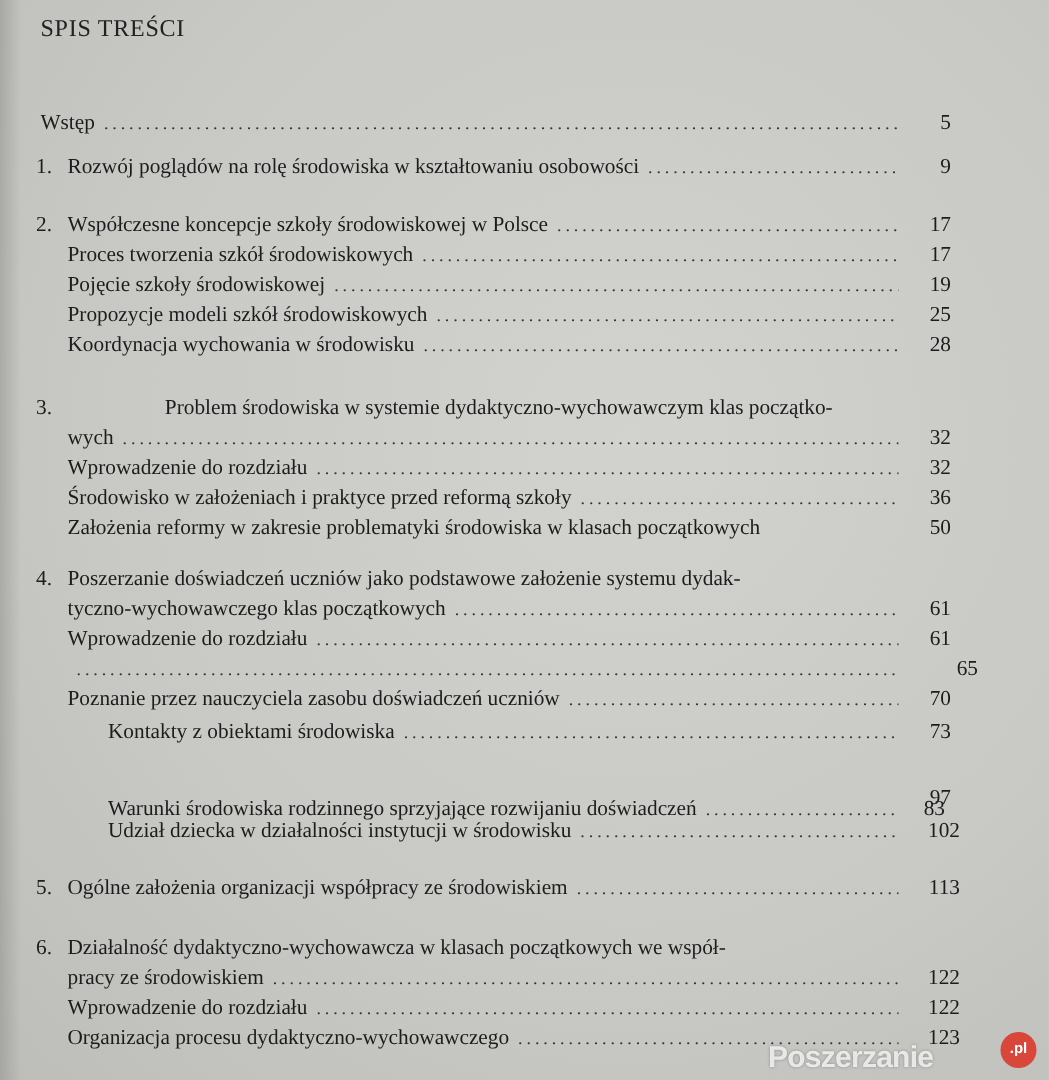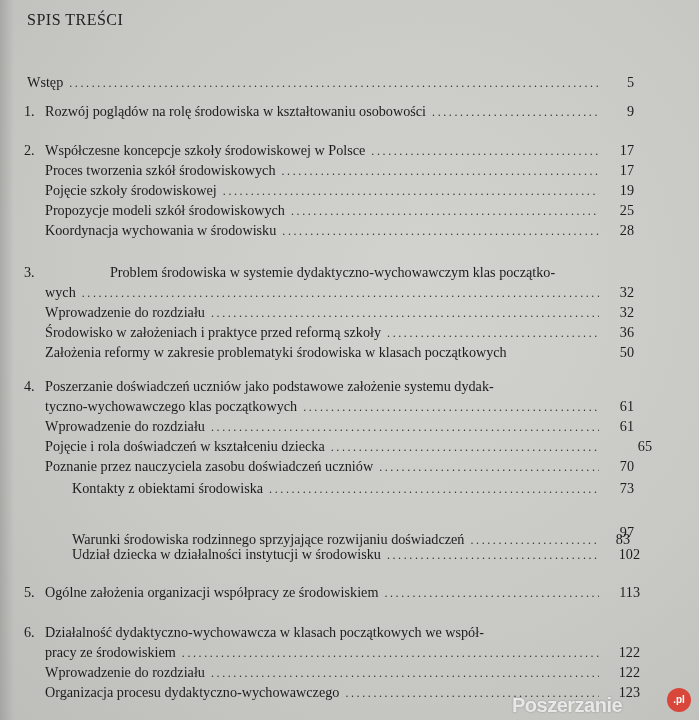--- a/index.html
+++ b/index.html
@@ -66,21 +66,21 @@
       <div class="row" style="top: 101px;">
         <span class="num">1.</span>
         <div class="text" style="left: 45px; width: 560px;">
           <span class="label">Rozwój poglądów na rolę środowiska w kształtowaniu osobowości</span>
           <span class="leader"></span>
         </div>
         <span class="page-no" style="left: 594px;">9</span>
       </div>
       <div class="row" style="top: 140px;">
         <span class="num">2.</span>
-        <div class="text" style="left: 45px; width: 560px;">
+        <div class="text" style="left: 45px; width: 560px; align-items: center;">
           <span class="label">Współczesne koncepcje szkoły środowiskowej w Polsce</span>
           <span class="leader"></span>
         </div>
         <span class="page-no" style="left: 594px;">17</span>
       </div>
       <div class="row" style="top: 160px;">
         <div class="text" style="left: 45px; width: 560px;">
           <span class="label">Proces tworzenia szkół środowiskowych</span>
           <span class="leader"></span>
         </div>
@@ -155,21 +155,20 @@
       </div>
       <div class="row" style="top: 416px;">
         <div class="text" style="left: 45px; width: 560px;">
           <span class="label">Wprowadzenie do rozdziału</span>
           <span class="leader"></span>
         </div>
         <span class="page-no" style="left: 594px;">61</span>
       </div>
       <div class="row" style="top: 436px;">
         <div class="text" style="left: 45px; width: 560px;">
-          <span class="label">Pojęcie i rola doświadczeń w kształceniu dziecka</span>
           <span class="leader"></span>
         </div>
         <span class="page-no" style="left: 612px;">65</span>
       </div>
       <div class="row" style="top: 456px;">
         <div class="text" style="left: 45px; width: 560px;">
           <span class="label">Poznanie przez nauczyciela zasobu doświadczeń uczniów</span>
           <span class="leader"></span>
         </div>
         <span class="page-no" style="left: 594px;">70</span>

